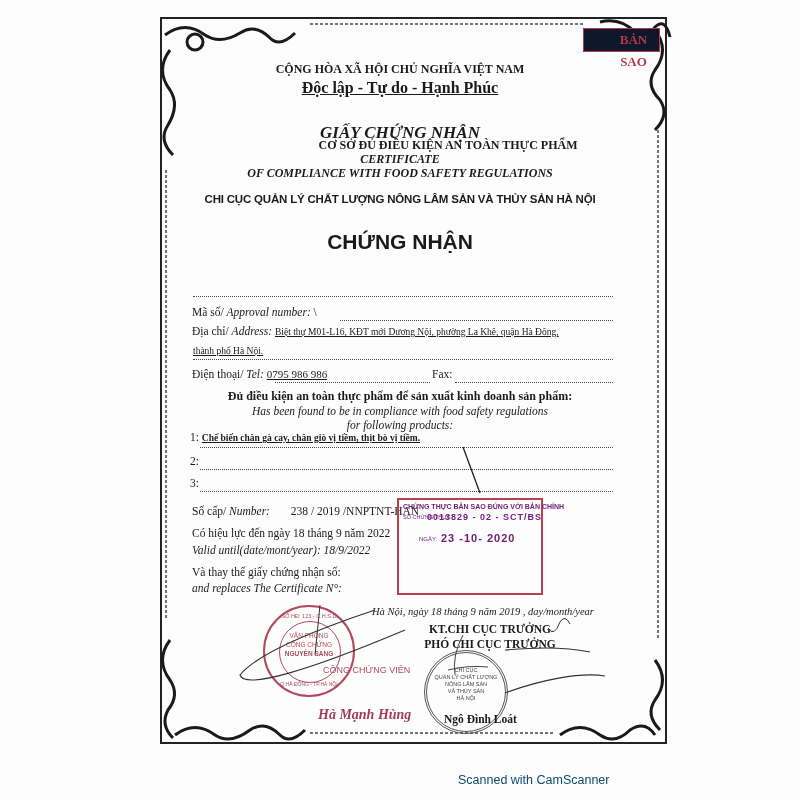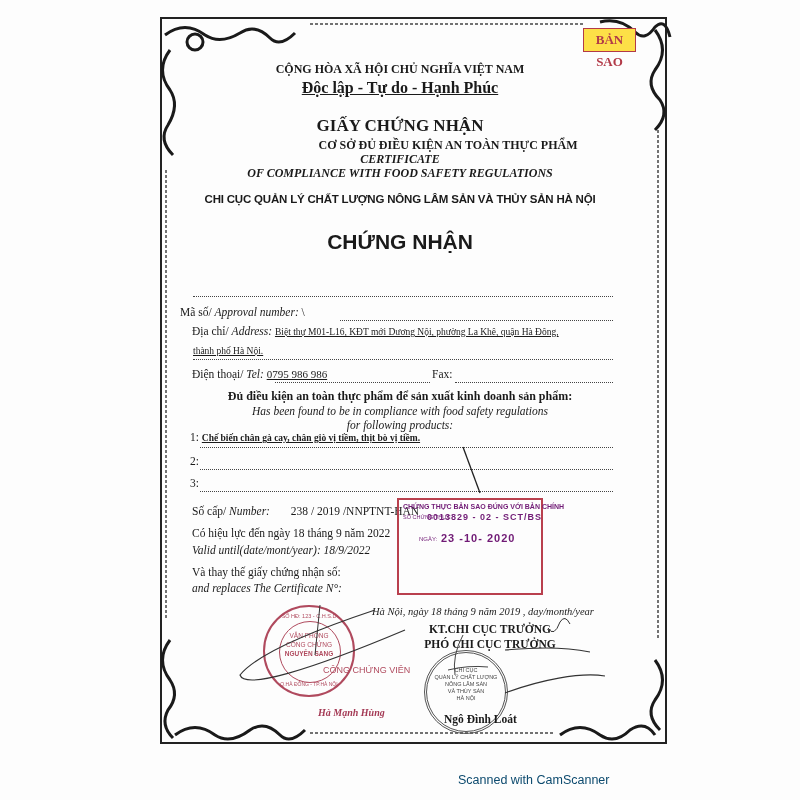--- a/index.html
+++ b/index.html
@@ -7,21 +7,21 @@
   .page { position:absolute; left:0; top:0; width:800px; height:800px; background:#fdfdfd; }
   .frame-outer { position:absolute; left:160px; top:17px; width:503px; height:723px; border:2px solid #222; }
   .abs { position:absolute; white-space:nowrap; }
   .center { text-align:center; }
   .b { font-weight:bold; }
   .i { font-style:italic; }
   .u { text-decoration:underline; }
   .dots { position:absolute; border-bottom:1.5px dotted #444; height:0; }
   .fill { font-size:10.5px; font-weight:bold; text-decoration:underline; }
   .lbl { font-size:11.5px; }
-  .stamp-copy { position:absolute; left:583px; top:28px; width:51px; height:22px; border:1.5px solid #b23a48; color:#b23a48; font-weight:bold; font-size:13px; text-align:center; line-height:22px; background:#fde047;}
+  .stamp-copy { position:absolute; left:583px; top:28px; width:51px; height:22px; border:1.5px solid #b23a48; color:#b23a48; font-weight:bold; font-size:13px; text-align:center; line-height:22px; background:#0f172a;padding-left:24px;}
   .cert-stamp { position:absolute; left:397px; top:498px; width:142px; height:93px; border:2px solid #b9404e; color:#701a75; font-family:"Liberation Sans", sans-serif; }
   .round-stamp { position:absolute; border-radius:50%; }
   .scanned { position:absolute; left:458px; top:773px; font-family:"Liberation Sans", sans-serif; font-size:12.5px; color:#0c4a6e; }
 </style>
 </head>
 <body>
 
 <div class="page">
 
   <div class="frame-outer"></div>
@@ -50,30 +50,30 @@
     </g>
   </svg>
 
   <div class="stamp-copy">BẢN SAO</div>
 
   <div class="abs b" style="left:0;width:800px;top:62px;font-size:12px;">
     <div class="center">CỘNG HÒA XÃ HỘI CHỦ NGHĨA VIỆT NAM</div>
   </div>
   <div class="abs b u center" style="left:0;width:800px;top:79px;font-size:16px;">Độc lập - Tự do - Hạnh Phúc</div>
 
-  <div class="abs b center" style="left:0;width:800px;top:116px;font-size:17px;">GIẤY CHỨNG NHẬN</div>
+  <div class="abs b center" style="left:0;width:800px;top:123px;font-size:17px;font-style:italic;">GIẤY CHỨNG NHẬN</div>
   <div class="abs b center" style="left:0;width:800px;top:138px;font-size:12px;margin-left:48px;">CƠ SỞ ĐỦ ĐIỀU KIỆN AN TOÀN THỰC PHẨM</div>
   <div class="abs b i center" style="left:0;width:800px;top:152px;font-size:12px;">CERTIFICATE</div>
   <div class="abs b i center" style="left:0;width:800px;top:166px;font-size:12px;">OF COMPLIANCE WITH FOOD SAFETY REGULATIONS</div>
   <div class="abs b center" style="left:0;width:800px;top:193px;font-size:11.5px;font-family:'Liberation Sans',sans-serif;letter-spacing:-0.2px;">CHI CỤC QUẢN LÝ CHẤT LƯỢNG NÔNG LÂM SẢN VÀ THỦY SẢN HÀ NỘI</div>
   <div class="abs b center" style="left:0;width:800px;top:230px;font-size:21px;font-family:'Liberation Sans',sans-serif;">CHỨNG NHẬN</div>
 
   <div class="dots" style="left:193px;width:420px;top:296px;"></div>
 
-  <div class="abs lbl" style="left:180px;top:306px;font-family:Liberation Serif, serif;">
+  <div class="abs lbl" style="left:192px;top:306px;font-family:Liberation Serif, serif;">
     <span>Mã số/</span>
     <span class="i">Approval number:</span>
     <span>\</span>
   </div>
   <div class="dots" style="left:340px;width:273px;top:320px;"></div>
 
   <div class="abs lbl" style="left:192px;top:325px;">
     <span>Địa chỉ/</span>
     <span class="i">Address:</span>
     <span class="fill" style="font-size:9.5px;font-weight:normal;">Biệt thự M01-L16, KĐT mới Dương Nội, phường La Khê, quận Hà Đông,</span>
@@ -170,16 +170,16 @@
   <svg width="800" height="800" style="position:absolute;left:0;top:0;pointer-events:none">
     <path d="M375 610 C330 625 260 650 240 675 C245 690 310 670 405 630" fill="none" stroke="#333" stroke-width="1.2"></path>
     <path d="M320 605 L315 655" fill="none" stroke="#333" stroke-width="1"></path>
     <path d="M505 650 C530 648 560 646 590 652" fill="none" stroke="#333" stroke-width="1.2"></path>
     <path d="M505 693 C540 680 580 672 605 676" fill="none" stroke="#333" stroke-width="1.2"></path>
     <path d="M548 628 q6 10 12 -6 q5 -8 10 2" fill="none" stroke="#333" stroke-width="1"></path>
     <path d="M455 675 q-3 -20 8 -40 M448 670 q20 -5 40 -3" fill="none" stroke="#444" stroke-width="1"></path>
   </svg>
 
   <div class="abs" style="left:323px;top:665px;font-size:9px;font-family:'Liberation Sans',sans-serif;color:#b04a5e;">CÔNG CHỨNG VIÊN</div>
-  <div class="abs b i" style="left:318px;top:707px;font-size:10px;color:#a43a55;font-family:'Liberation Serif',serif;">Hà Mạnh Hùng</div>
+  <div class="abs b i" style="left:318px;top:707px;font-size:14px;color:#a43a55;font-family:'Liberation Serif',serif;">Hà Mạnh Hùng</div>
 
   <div class="scanned">Scanned with CamScanner</div>
 </div>
 
 </body></html>

